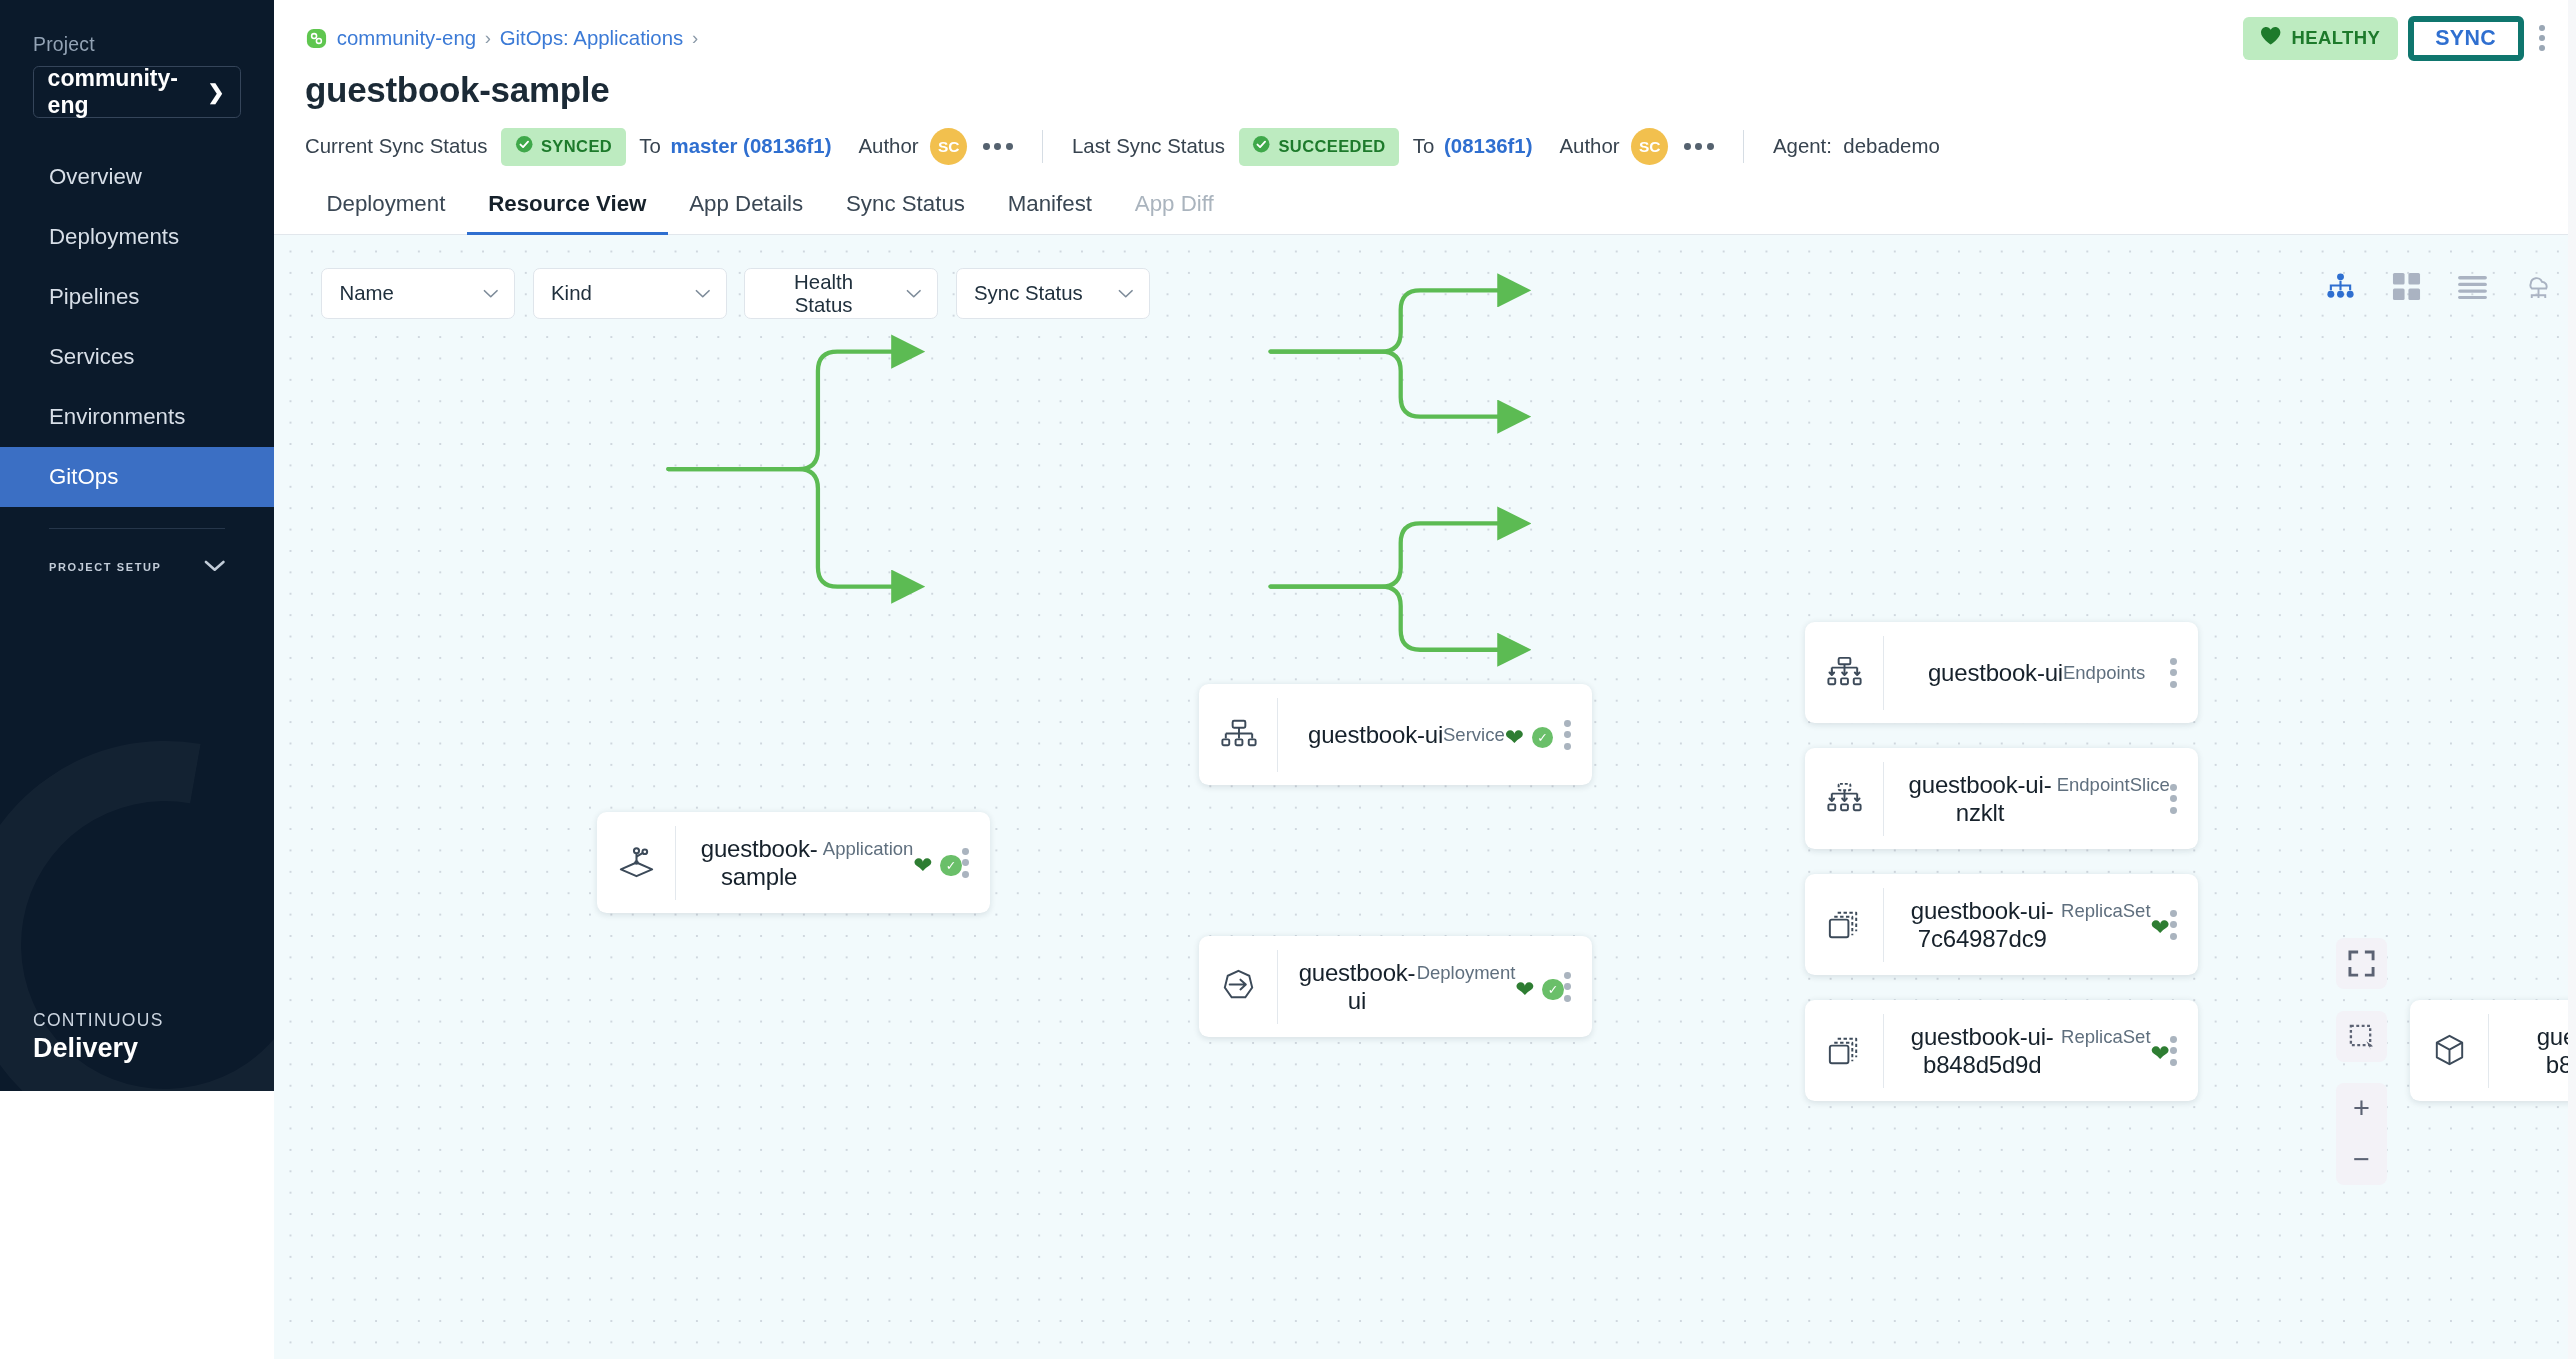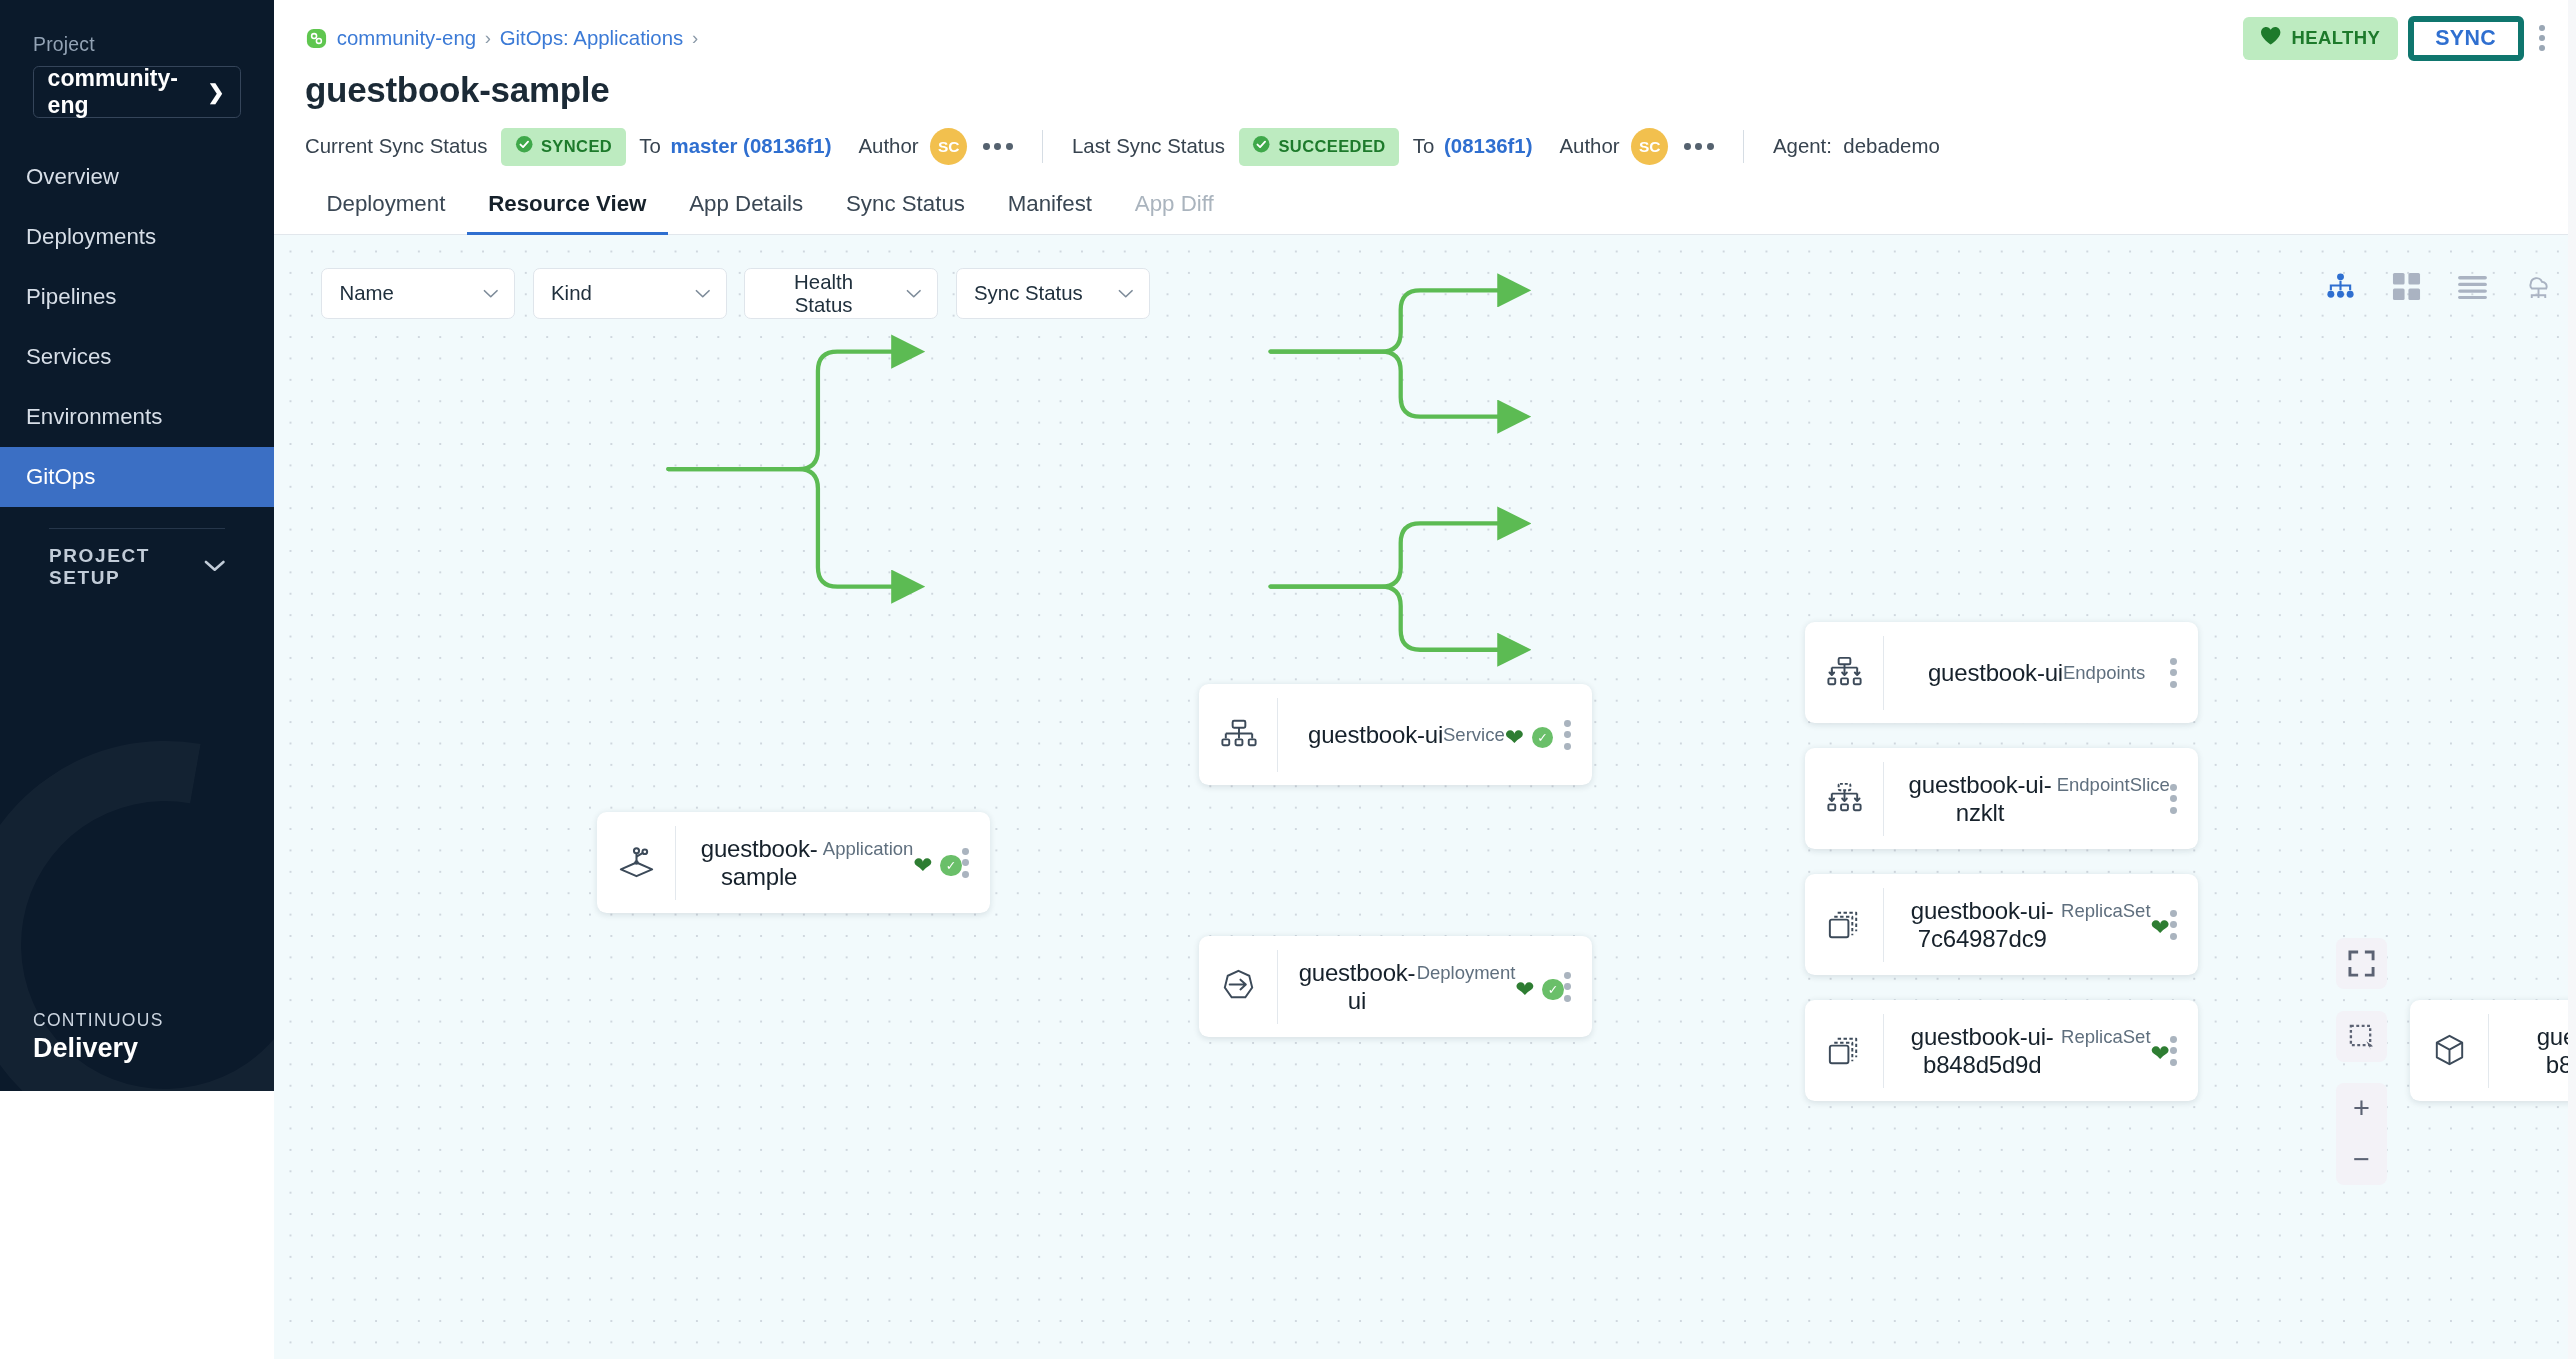--- a/index.html
+++ b/index.html
@@ -38,28 +38,28 @@
     border: 1px solid #35455a; border-radius: 5.8px;
     display: flex; align-items: center; justify-content: space-between;
     padding: 0 15.5px 0 13.6px;
     color: #ffffff; font-size: 23px; font-weight: bold;
     background: transparent;
   }
   .project-switcher .chev { font-size: 20.4px; font-weight: bold; color:#fff; }
   .nav { margin-top: 29px; display: flex; flex-direction: column; }
   .nav-item {
     height: 60px; display: flex; align-items: center;
-    padding-left: 26px; color: #d7dee7; font-size: 22.3px; text-align: center;
+    padding-left: 49px; color: #d7dee7; font-size: 22.3px; text-align: center;
   }
   .nav-item.active { background: #3b6fc4; color: #ffffff; }
   .nav-sep { height: 1px; background: #26364a; margin: 21.4px 49px 0 49px; }
   .nav-section {
     display: flex; align-items: center; justify-content: space-between;
     padding: 0 49px; height: 60px; margin-top: 7.8px;
-    color: #c2ccd8; font-size: 19px; letter-spacing: 1.6px; font-weight: 600;
+    color: #c2ccd8; font-size: 11px; letter-spacing: 1.6px; font-weight: 600;
   }
   .nav-section .caret { color: #c2ccd8; font-size: 17.5px; }
   .brand {
     position: absolute; left: 33px; bottom: 27px; z-index: 2;
   }
   .brand .l1 { color: #cdd6e1; font-size: 17.5px; letter-spacing: 1.3px; }
   .brand .l2 { color: #ffffff; font-size: 27px; font-weight: bold; margin-top: 1.9px; }
 
   
   .main { flex: 1; height: 1360px; display: flex; flex-direction: column; background:#fff; position:relative; }

